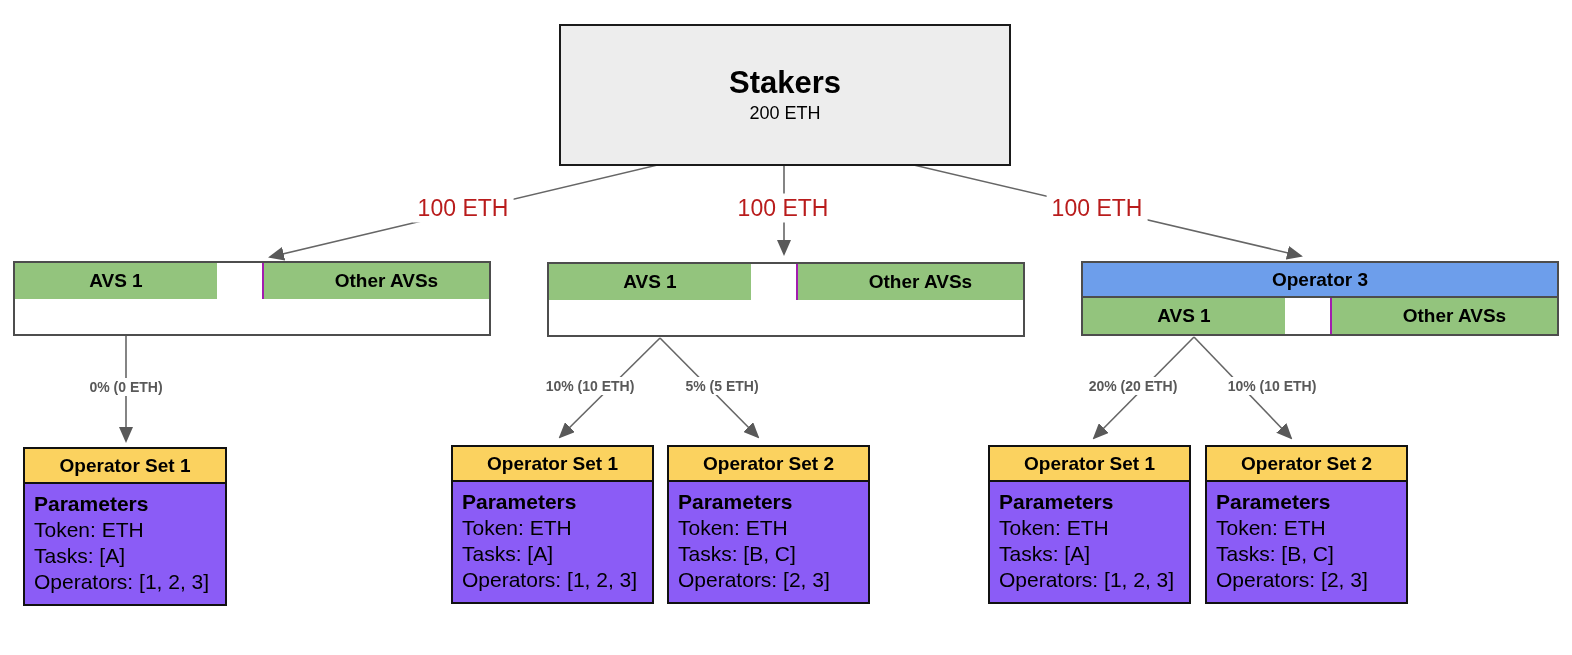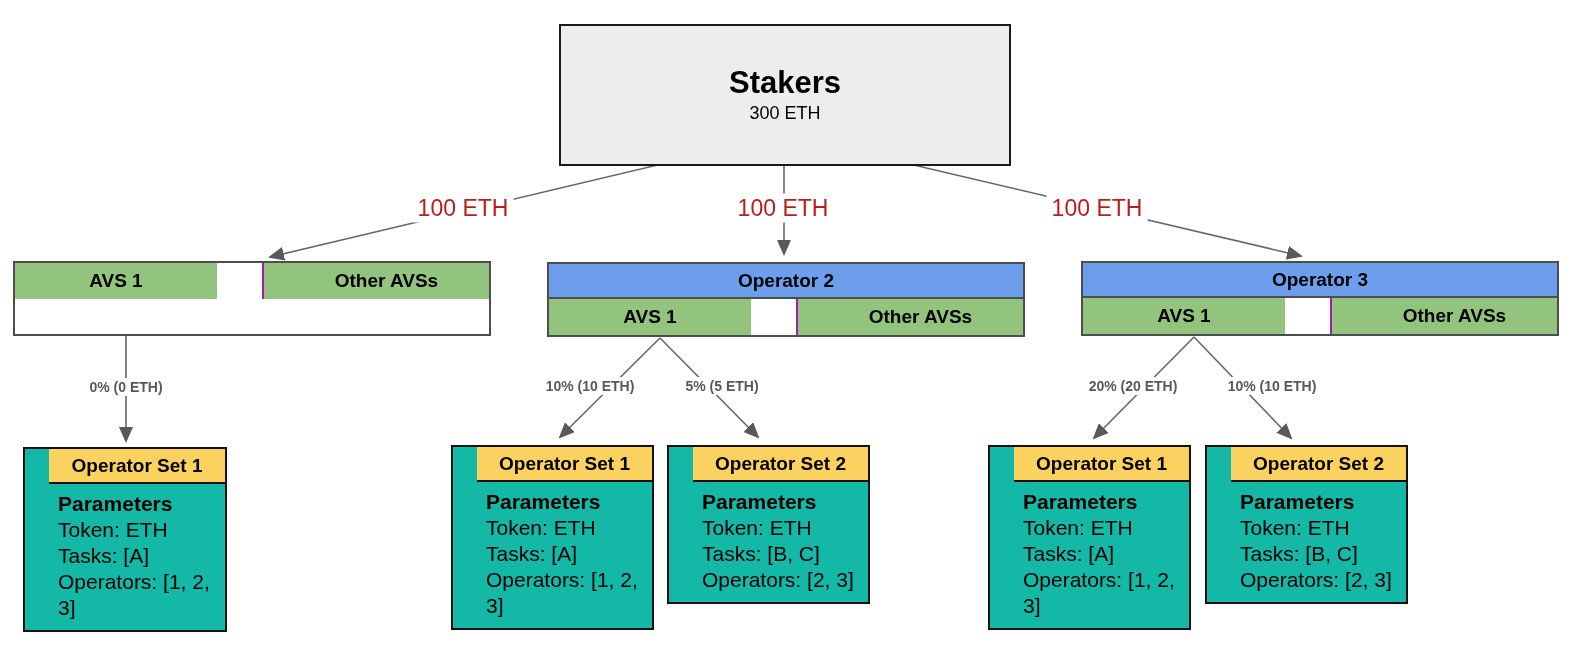--- a/index.html
+++ b/index.html
@@ -32,21 +32,21 @@
   .operator .avs-cell{
     background:#93c47d;display:flex;align-items:center;justify-content:center;
     font-size:19px;font-weight:bold;color:#000;box-sizing:border-box;
   }
   .operator .avs-1{width:47.3%;}
   .operator .avs-other{width:52.7%;border-left:2px solid #a21caf;padding-left:20px;}
 
   
   .opset{
     position:absolute;width:203px;
-    border:2px solid #111;box-sizing:border-box;background:#14b8a6;padding-left:24px;
+    border:2px solid #111;box-sizing:border-box;background:#8b5cf6;
   }
   .opset .set-head{
     height:35px;background:#fbd25f;border-bottom:2px solid #111;
     display:flex;align-items:center;justify-content:center;
     font-size:19px;font-weight:bold;color:#000;box-sizing:border-box;
   }
   .opset .set-body{padding:7px 9px 9px 9px;font-size:21px;color:#000;line-height:26px;}
   .opset .set-body .params{font-weight:bold;}
 
   
@@ -75,36 +75,35 @@
       <path d="M126,336 L126,441" marker-end="url(#arrow)"></path>
       <path d="M660,338 L560,437" marker-end="url(#arrow)"></path>
       <path d="M660,338 L758,437" marker-end="url(#arrow)"></path>
       <path d="M1194,337 L1094,438" marker-end="url(#arrow)"></path>
       <path d="M1194,337 L1291,438" marker-end="url(#arrow)"></path>
     </g>
   </svg>
 
   <div class="stakers">
     <div class="title">Stakers</div>
-    <div class="subtitle">300 ETH</div>
+    <div class="subtitle">200 ETH</div>
   </div>
 
   <div class="edge-label" style="left:463px;top:208px;">100 ETH</div>
   <div class="edge-label" style="left:783px;top:208px;">100 ETH</div>
   <div class="edge-label" style="left:1097px;top:208px;">100 ETH</div>
 
   <div class="operator" style="left:13px;top:261px;">
     <div class="op-row">
       <div class="avs-cell avs-1">AVS 1</div>
       <div class="avs-cell avs-other">Other AVSs</div>
     </div>
   </div>
 
   <div class="operator" style="left:547px;top:262px;">
-    <div class="op-head">Operator 2</div>
     <div class="op-row">
       <div class="avs-cell avs-1">AVS 1</div>
       <div class="avs-cell avs-other">Other AVSs</div>
     </div>
   </div>
 
   <div class="operator" style="left:1081px;top:261px;">
     <div class="op-head">Operator 3</div>
     <div class="op-row">
       <div class="avs-cell avs-1">AVS 1</div>

